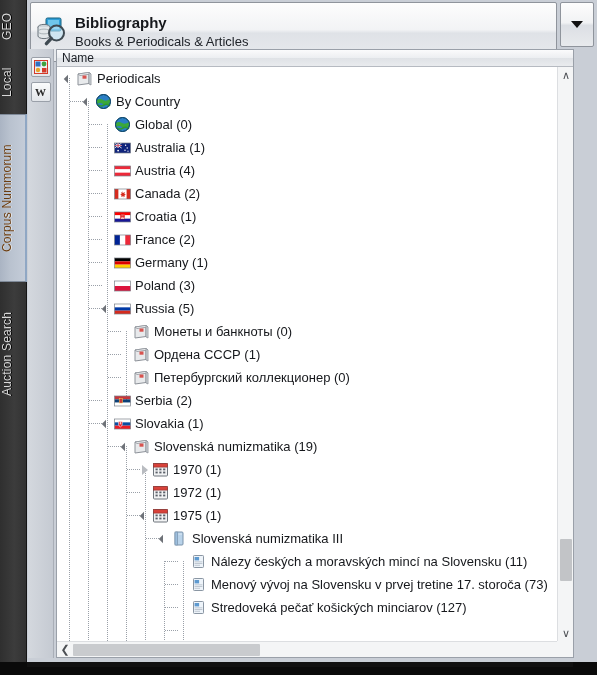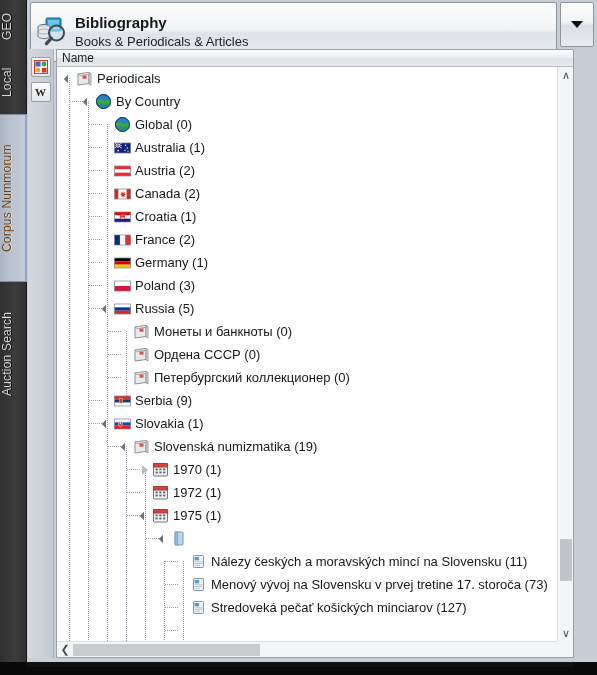--- a/index.html
+++ b/index.html
@@ -454,21 +454,21 @@
             <div class="indent" style="width: 44px;"></div>
             <div class="exp none"></div>
             <div class="ico"><svg width="17" height="17" viewBox="0 0 17 13">
                 <g transform="translate(0.6,2)">
                   <rect x="0" y="0" width="16" height="3.34" fill="#ed2939"></rect>
                   <rect x="0" y="3.34" width="16" height="3.32" fill="#ffffff"></rect>
                   <rect x="0" y="6.66" width="16" height="3.34" fill="#ed2939"></rect>
                   <rect x="0" y="0" width="16" height="10" fill="none" stroke="#7b8089" stroke-width="0.7"></rect>
                 </g>
               </svg></div>
-            <div class="lbl">Austria (2)</div>
+            <div class="lbl">Austria (4)</div>
           </div>
           <div class="row">
             <div class="indent" style="width: 44px;"></div>
             <div class="exp none"></div>
             <div class="ico"><svg width="17" height="17" viewBox="0 0 17 13">
                 <g transform="translate(0.6,2)">
                   <rect x="0" y="0" width="4" height="10" fill="#d52b1e"></rect>
                   <rect x="4" y="0" width="8" height="10" fill="#ffffff"></rect>
                   <rect x="12" y="0" width="4" height="10" fill="#d52b1e"></rect>
                   <path d="M8 2 l0.8 1.9 1.6-0.8 -0.7 1.9 1.6 0.2 -1.4 1 0.5 1.5 -1.7-0.5 -0.2 1.6 -0.4-1.6 -1.7 0.5 0.5-1.5 -1.4-1 1.6-0.2 -0.7-1.9 1.6 0.8z" fill="#d52b1e"></path>
@@ -556,21 +556,21 @@
           </div>
           <div class="row">
             <div class="indent" style="width: 63px;"></div>
             <div class="exp none"></div>
             <div class="ico"><svg width="17" height="17" viewBox="0 0 17 17">
                 <path d="M2 4 l11 -1.5 v11 l-11 1.5z" fill="#e8eaec" stroke="#8d9299" stroke-width="1"></path>
                 <path d="M2 4 l11 -1.5 l2 1.5 l-11 1.5z" fill="#f7f8f9" stroke="#8d9299" stroke-width="0.8"></path>
                 <path d="M13 2.5 l2 1.5 v11 l-2 -1z" fill="#d3d7db" stroke="#8d9299" stroke-width="0.8"></path>
                 <rect x="6.5" y="5.5" width="4" height="3.2" fill="#d8534f"></rect>
               </svg></div>
-            <div class="lbl">Ордена СССР (0)</div>
+            <div class="lbl">Ордена СССР (1)</div>
           </div>
           <div class="row">
             <div class="indent" style="width: 63px;"></div>
             <div class="exp none"></div>
             <div class="ico"><svg width="17" height="17" viewBox="0 0 17 17">
                 <path d="M2 4 l11 -1.5 v11 l-11 1.5z" fill="#e8eaec" stroke="#8d9299" stroke-width="1"></path>
                 <path d="M2 4 l11 -1.5 l2 1.5 l-11 1.5z" fill="#f7f8f9" stroke="#8d9299" stroke-width="0.8"></path>
                 <path d="M13 2.5 l2 1.5 v11 l-2 -1z" fill="#d3d7db" stroke="#8d9299" stroke-width="0.8"></path>
                 <rect x="6.5" y="5.5" width="4" height="3.2" fill="#d8534f"></rect>
               </svg></div>
@@ -581,21 +581,21 @@
             <div class="exp none"></div>
             <div class="ico"><svg width="17" height="17" viewBox="0 0 17 13">
                 <g transform="translate(0.6,2)">
                   <rect x="0" y="0" width="16" height="3.34" fill="#c6363c"></rect>
                   <rect x="0" y="3.34" width="16" height="3.32" fill="#0c4076"></rect>
                   <rect x="0" y="6.66" width="16" height="3.34" fill="#ffffff"></rect>
                   <rect x="4.6" y="2.6" width="3.4" height="4.4" fill="#c6363c" stroke="#ffd34d" stroke-width="0.5"></rect>
                   <rect x="0" y="0" width="16" height="10" fill="none" stroke="#7b8089" stroke-width="0.7"></rect>
                 </g>
               </svg></div>
-            <div class="lbl">Serbia (9)</div>
+            <div class="lbl">Serbia (2)</div>
           </div>
           <div class="row">
             <div class="indent" style="width: 44px;"></div>
             <div class="exp open"></div>
             <div class="ico"><svg width="17" height="17" viewBox="0 0 17 13">
                 <g transform="translate(0.6,2)">
                   <rect x="0" y="0" width="16" height="3.34" fill="#ffffff"></rect>
                   <rect x="0" y="3.34" width="16" height="3.32" fill="#0b4ea2"></rect>
                   <rect x="0" y="6.66" width="16" height="3.34" fill="#ee1c25"></rect>
                   <path d="M4 2.4 h3.6 v3.2 q0 1.6 -1.8 2.3 q-1.8 -0.7 -1.8 -2.3z" fill="#ee1c25" stroke="#fff" stroke-width="0.6"></path>
@@ -662,20 +662,21 @@
             <div class="lbl">1975 (1)</div>
           </div>
           <div class="row">
             <div class="indent" style="width: 101px;"></div>
             <div class="exp open"></div>
             <div class="ico"><svg width="17" height="17" viewBox="0 0 17 17">
                 <rect x="4" y="2" width="8" height="13" rx="1" fill="#b9d3ea" stroke="#7a93ab" stroke-width="1"></rect>
                 <rect x="4" y="2" width="2.6" height="13" fill="#9dbfde" stroke="#7a93ab" stroke-width="0.7"></rect>
                 <rect x="7.4" y="3.6" width="3.6" height="0.9" fill="#dfeaf4"></rect>
               </svg></div>
+            <div class="lbl">Slovenská numizmatika III</div>
           </div>
           <div class="row">
             <div class="indent" style="width: 120px;"></div>
             <div class="exp none"></div>
             <div class="ico"><svg width="17" height="17" viewBox="0 0 17 17">
                 <rect x="3.5" y="2.5" width="10" height="12" rx="0.8" fill="#eef4fa" stroke="#8a96a3" stroke-width="1"></rect>
                 <rect x="4.6" y="4" width="4.5" height="3.4" fill="#5e9ad0"></rect>
                 <rect x="4.6" y="8.4" width="7.8" height="0.9" fill="#b9c2cc"></rect>
                 <rect x="4.6" y="10.1" width="7.8" height="0.9" fill="#b9c2cc"></rect>
                 <rect x="4.6" y="11.8" width="5.4" height="0.9" fill="#b9c2cc"></rect>

